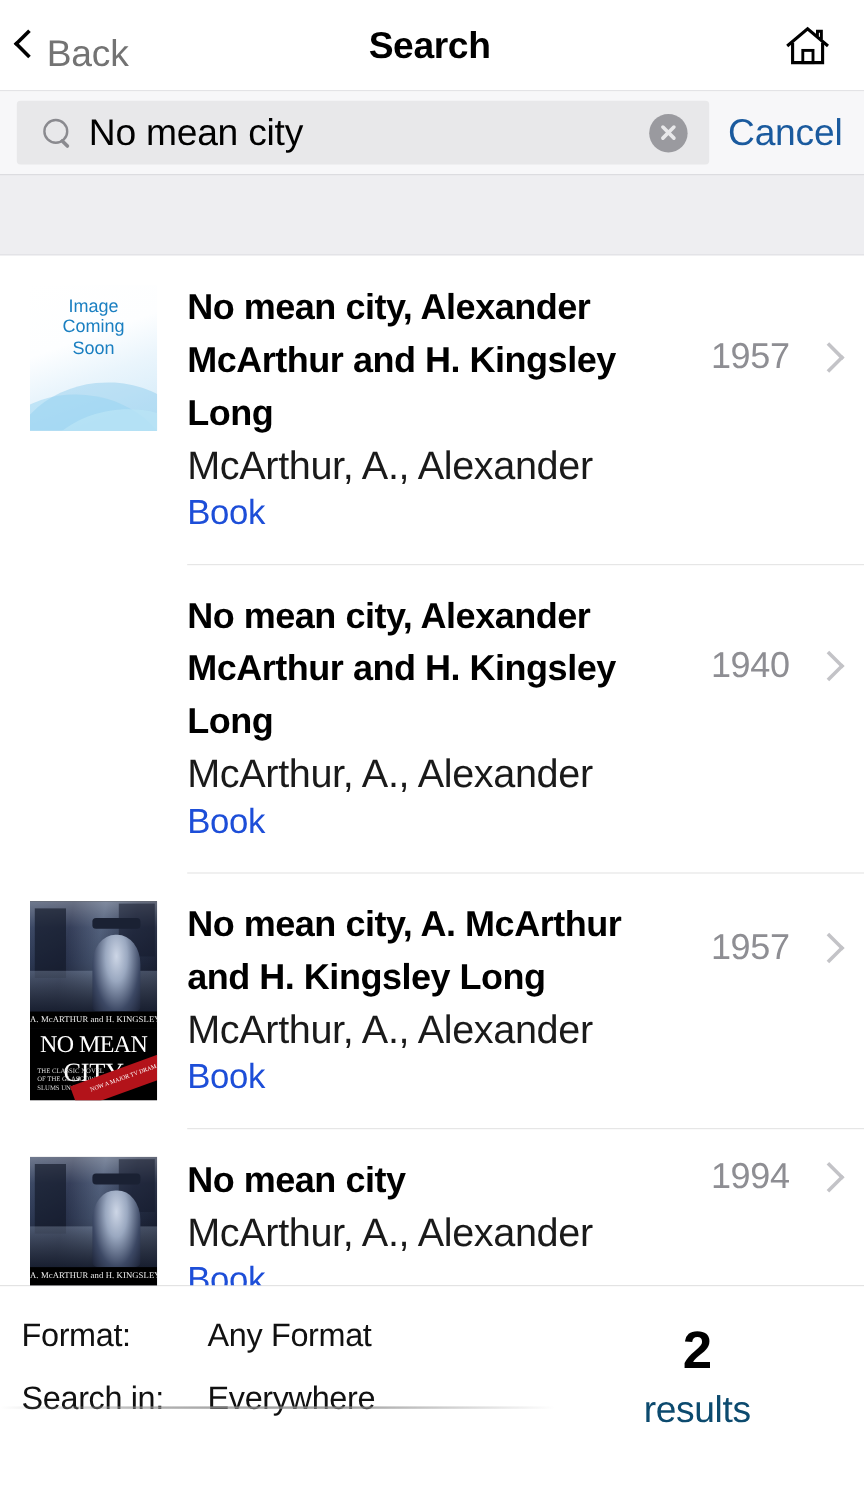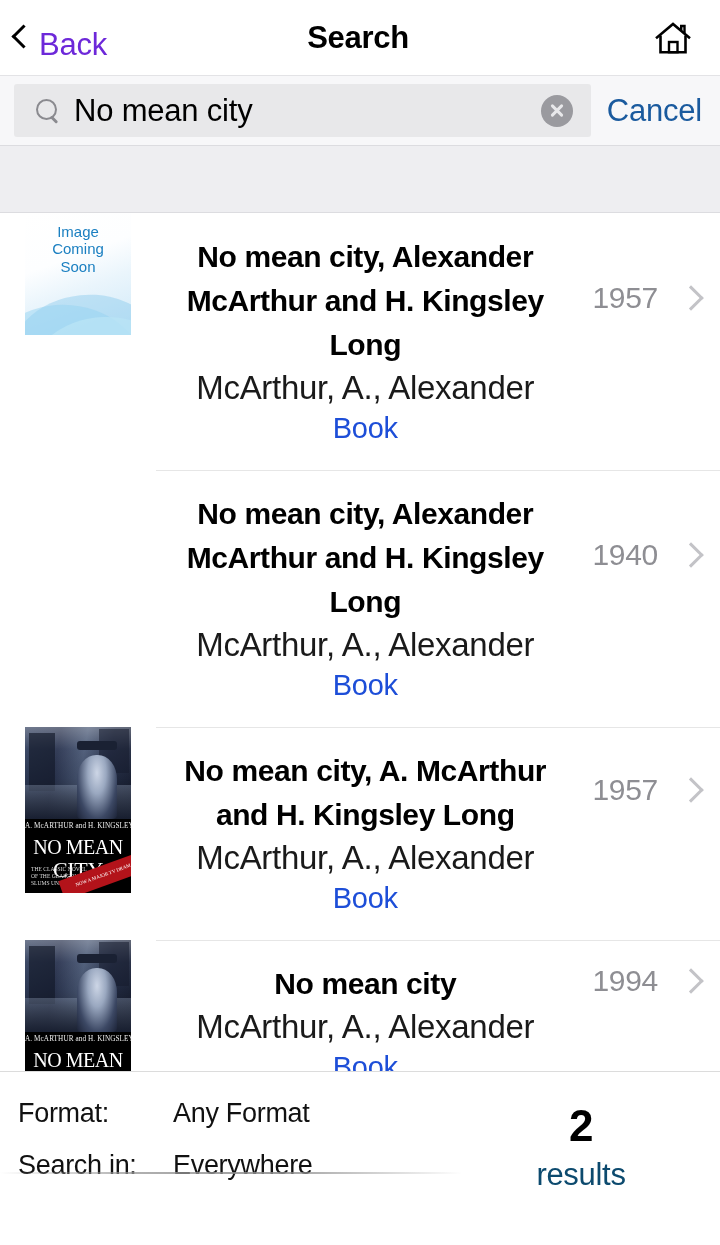--- a/index.html
+++ b/index.html
@@ -21,21 +21,21 @@
     border-bottom: 1px solid #e3e3e6;
   }
   .nav-back { display: flex; align-items: center; gap: 10px; padding-left: 12px; cursor: pointer; }
   .chevron-left { width: 17px; height: 30px; flex: 0 0 17px; position: relative; }
   .chevron-left::before {
     content: ""; position: absolute; left: 3px; top: 5px;
     width: 14px; height: 14px;
     border-left: 3px solid #000; border-bottom: 3px solid #000;
     transform: rotate(45deg);
   }
-  .nav-back-label { font-size: 31px; color: #6d28d9; letter-spacing: -0.2px; margin-top: 15px; }
+  .nav-back-label { font-size: 31px; color: #737373; letter-spacing: -0.2px; margin-top: 15px; }
   .nav-title {
     position: absolute; left: 0; right: 4px; text-align: center;
     font-size: 31px; font-weight: bold; color: #000; letter-spacing: -0.3px;
     pointer-events: none;
   }
   .nav-home { margin-left: auto; padding-right: 28px; display: flex; align-items: center; cursor: pointer; }
   .home-icon { width: 38px; height: 34px; display: block; }
 
   
   .searchbar-wrap {
@@ -104,20 +104,21 @@
     min-height: 208px;
     cursor: pointer;
   }
   .result-row + .result-row .row-main::before {
     content: ""; position: absolute; left: 0; right: 0; top: 0;
     height: 1px; background: #e6e6e6;
   }
   .thumb-cell {
     flex: 0 0 156px; width: 156px;
     display: flex; justify-content: center;
+    margin-top: 24px;
   }
   .thumb {
     width: 106px; height: 166px;
     overflow: hidden; position: relative; display: block;
     background: transparent;
   }
   .thumb.empty { visibility: hidden; }
 
   
   .thumb-ph {
@@ -193,21 +194,20 @@
     font-family: "Liberation Serif", serif; text-align: left;
   }
 
   .row-main {
     flex: 1 1 auto;
     display: flex;
     align-items: flex-start;
     padding: 22px 0 22px 0;
     position: relative;
     min-width: 0;
-    text-align: center;
   }
   .row-texts { flex: 1 1 auto; min-width: 0; padding-right: 18px; }
   .row-title {
     font-size: 30px; font-weight: bold; color: #000;
     line-height: 44px; letter-spacing: -0.4px;
   }
   .row-author { font-size: 33px; color: #1a1a1a; line-height: 41px; letter-spacing: -0.3px; }
   .row-type   { font-size: 29px; color: #1d4ed8; line-height: 40px; letter-spacing: -0.3px; }
   .row-right {
     flex: 0 0 auto; display: flex; align-items: center; gap: 24px;

